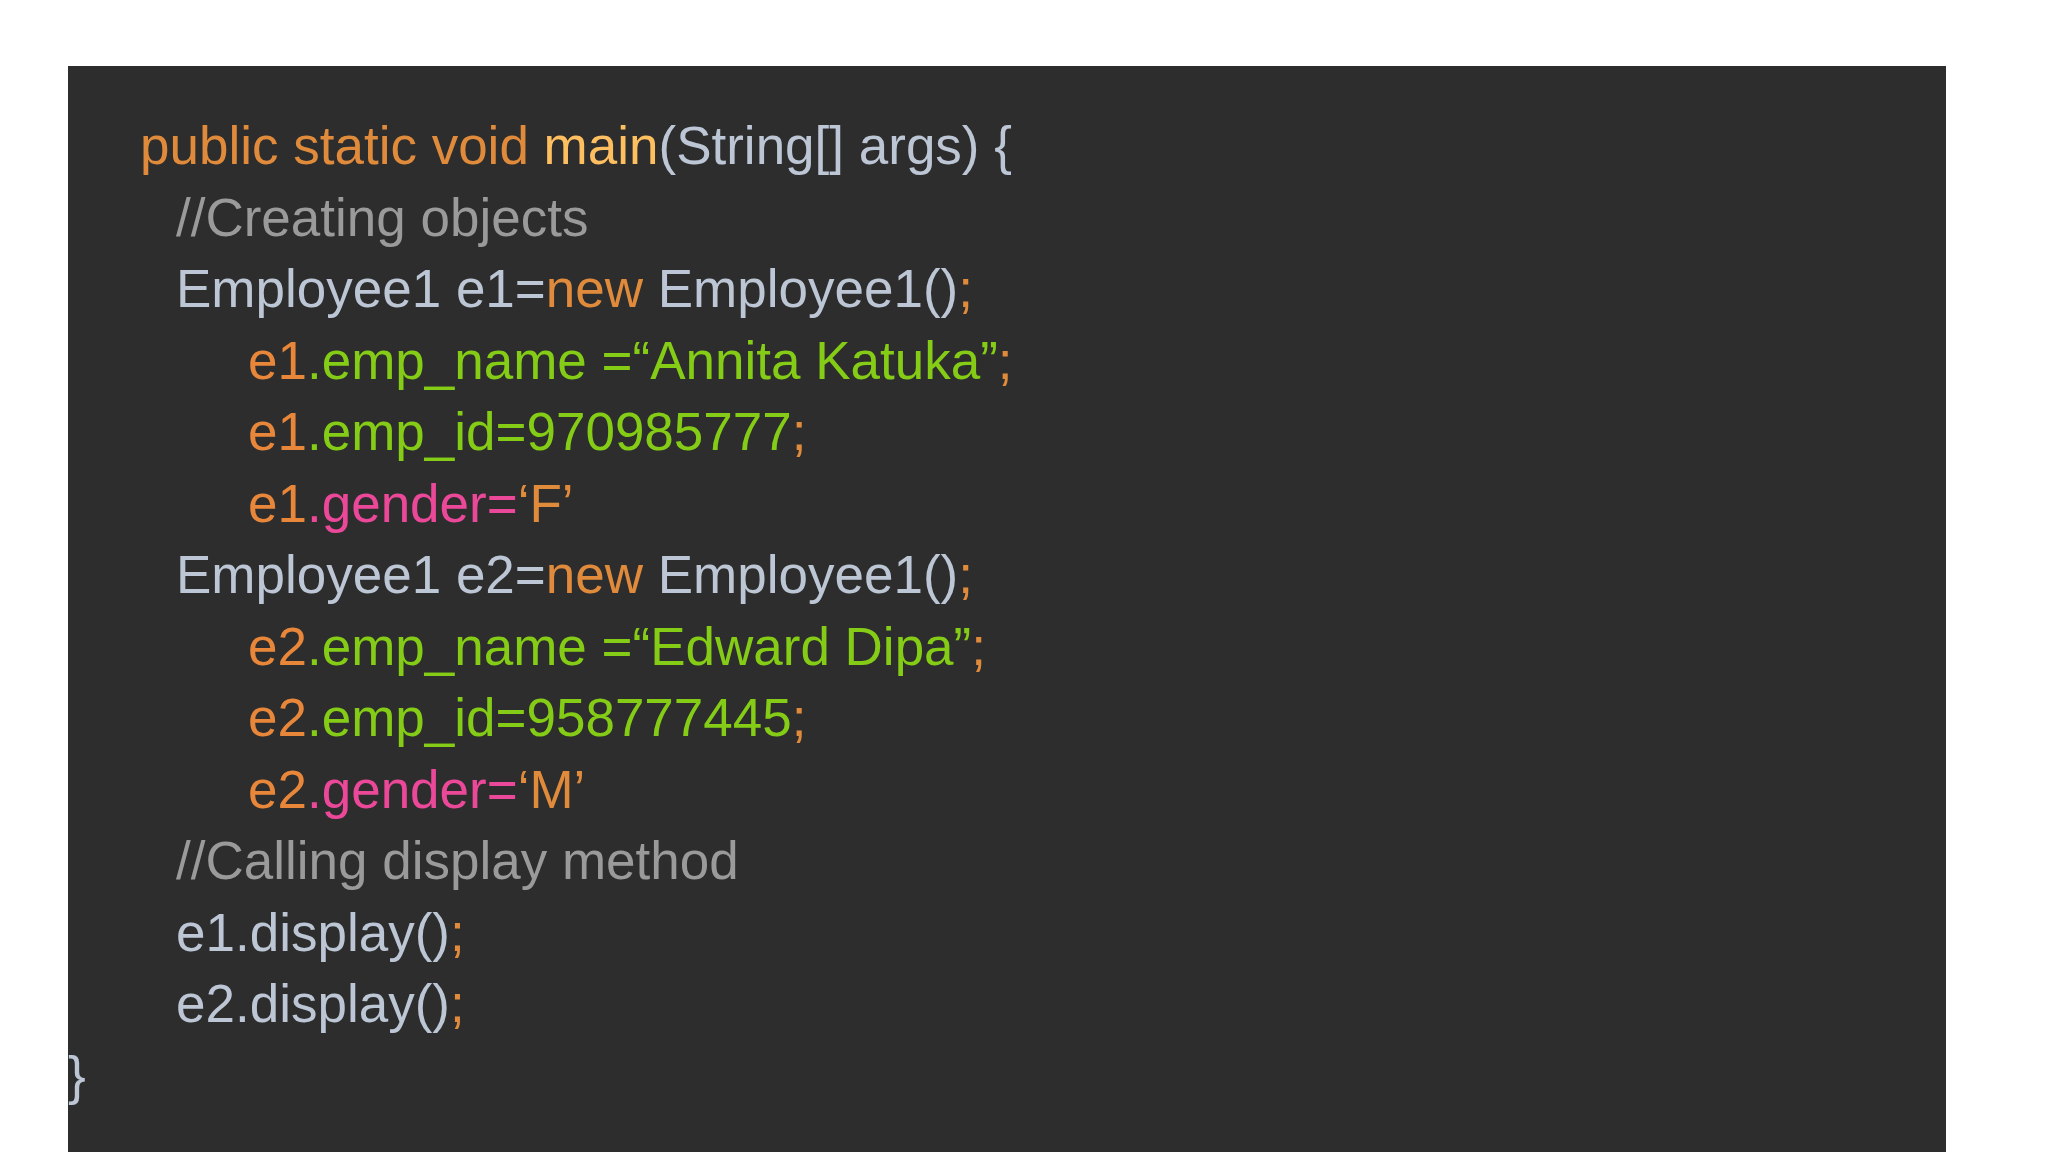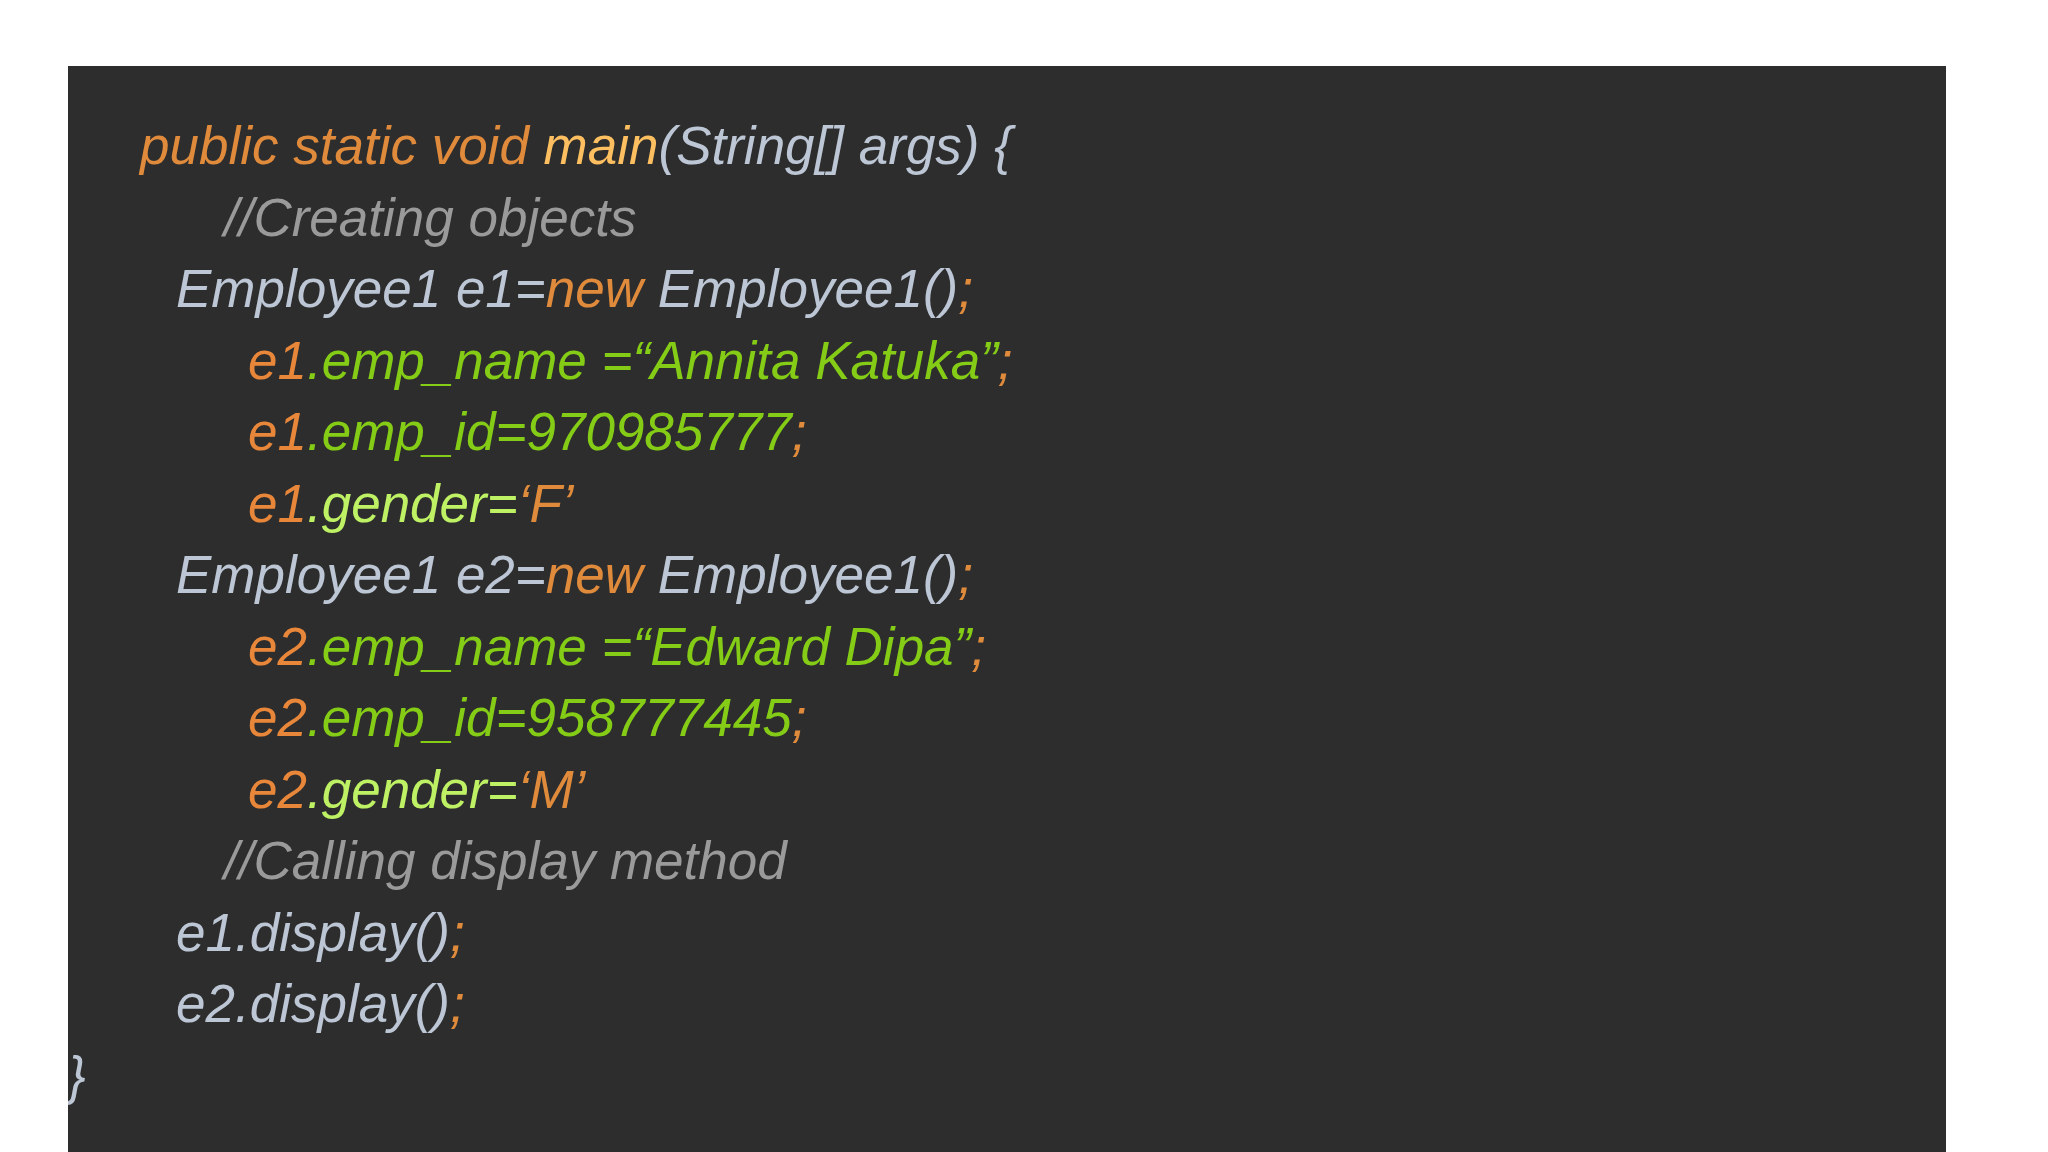--- a/index.html
+++ b/index.html
@@ -16,21 +16,20 @@
 
   #code-panel {
     position: absolute;
     left: 68px;
     top: 66px;
     width: 1878px;
     height: 1086px;
     background: #2d2d2d;
     box-sizing: border-box;
     overflow: hidden;
-    font-style: italic;
   }
 
   #code-block {
     position: absolute;
     left: 0px;
     top: 44px;
     width: 100%;
     font-family: "Liberation Sans", sans-serif;
     font-size: 53px;
     line-height: 71.5px;
@@ -40,23 +39,23 @@
 
   .code-line {
     height: 71.5px;
     white-space: pre;
   }
 
   
   .tok-kw        { color: #E08B3C; }   
   .tok-method    { color: #FDBF60; }   
   .tok-plain     { color: #BCC6D4; }   
-  .tok-comment   { color: #9A9A9A; margin-left: 48px; }   
+  .tok-comment   { color: #9A9A9A; }   
   .tok-field     { color: #84cc16; }   
-  .tok-field2    { color: #bef264; }   
+  .tok-field2    { color: #ec4899; }   
   .tok-number    { color: #84cc16; }   
   .tok-semi      { color: #E08B3C; }   
   .tok-char      { color: #E08B3C; }   
   .tok-var       { color: #E8873A; text-align: right; }   
 </style>
 </head>
 <body>
 
 <div id="code-panel">
   <div id="code-block"><div class="code-line" style="padding-left: 72px;"><span class="tok-kw">public static void </span><span class="tok-method">main</span><span class="tok-plain">(String[] args) {</span></div><div class="code-line" style="padding-left: 108px;"><span class="tok-comment">//Creating objects</span></div><div class="code-line" style="padding-left: 108px;"><span class="tok-plain">Employee1 e1=</span><span class="tok-kw">new</span><span class="tok-plain"> Employee1()</span><span class="tok-semi">;</span></div><div class="code-line" style="padding-left: 180px;"><span class="tok-var">e1</span><span class="tok-field">.emp_name =“Annita Katuka”</span><span class="tok-semi">;</span></div><div class="code-line" style="padding-left: 180px;"><span class="tok-var">e1</span><span class="tok-field">.emp_id=</span><span class="tok-number">970985777</span><span class="tok-semi">;</span></div><div class="code-line" style="padding-left: 180px;"><span class="tok-var">e1</span><span class="tok-field2">.gender=</span><span class="tok-char">‘F’</span></div><div class="code-line" style="padding-left: 108px;"><span class="tok-plain">Employee1 e2=</span><span class="tok-kw">new</span><span class="tok-plain"> Employee1()</span><span class="tok-semi">;</span></div><div class="code-line" style="padding-left: 180px;"><span class="tok-var">e2</span><span class="tok-field">.emp_name =“Edward Dipa”</span><span class="tok-semi">;</span></div><div class="code-line" style="padding-left: 180px;"><span class="tok-var">e2</span><span class="tok-field">.emp_id=</span><span class="tok-number">958777445</span><span class="tok-semi">;</span></div><div class="code-line" style="padding-left: 180px;"><span class="tok-var">e2</span><span class="tok-field2">.gender=</span><span class="tok-char">‘M’</span></div><div class="code-line" style="padding-left: 108px;"><span class="tok-comment">//Calling display method</span></div><div class="code-line" style="padding-left: 108px;"><span class="tok-plain">e1.display()</span><span class="tok-semi">;</span></div><div class="code-line" style="padding-left: 108px;"><span class="tok-plain">e2.display()</span><span class="tok-semi">;</span></div><div class="code-line" style="padding-left: 0px;"><span class="tok-plain">}</span></div></div>

